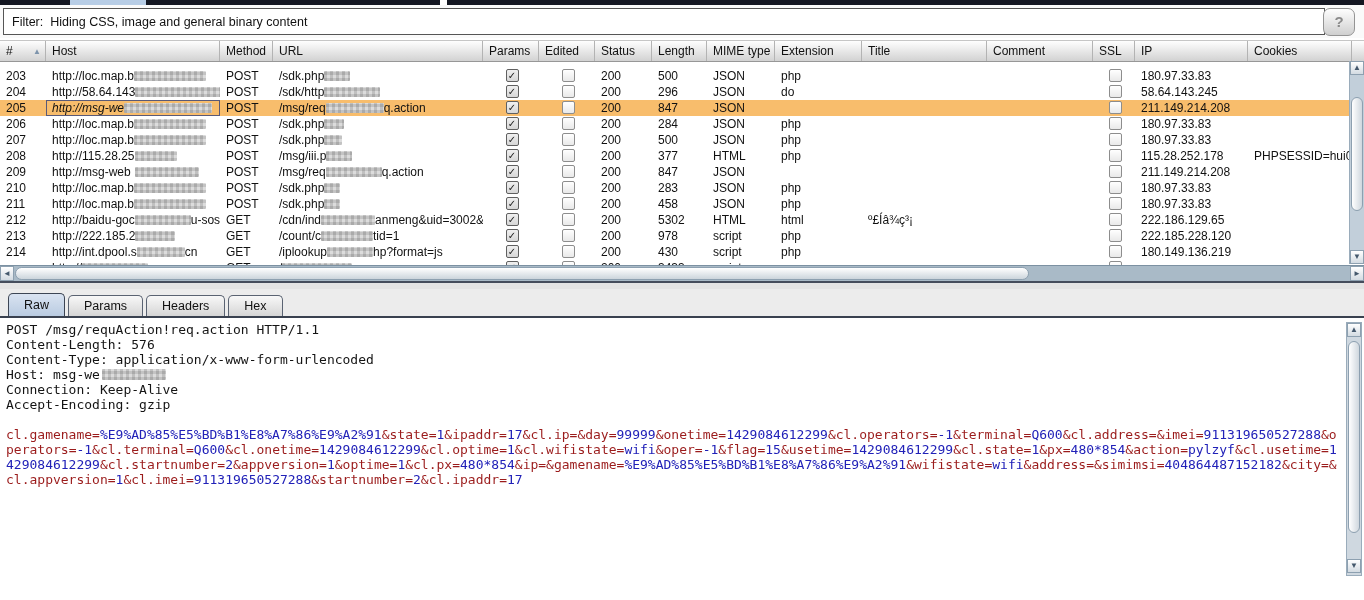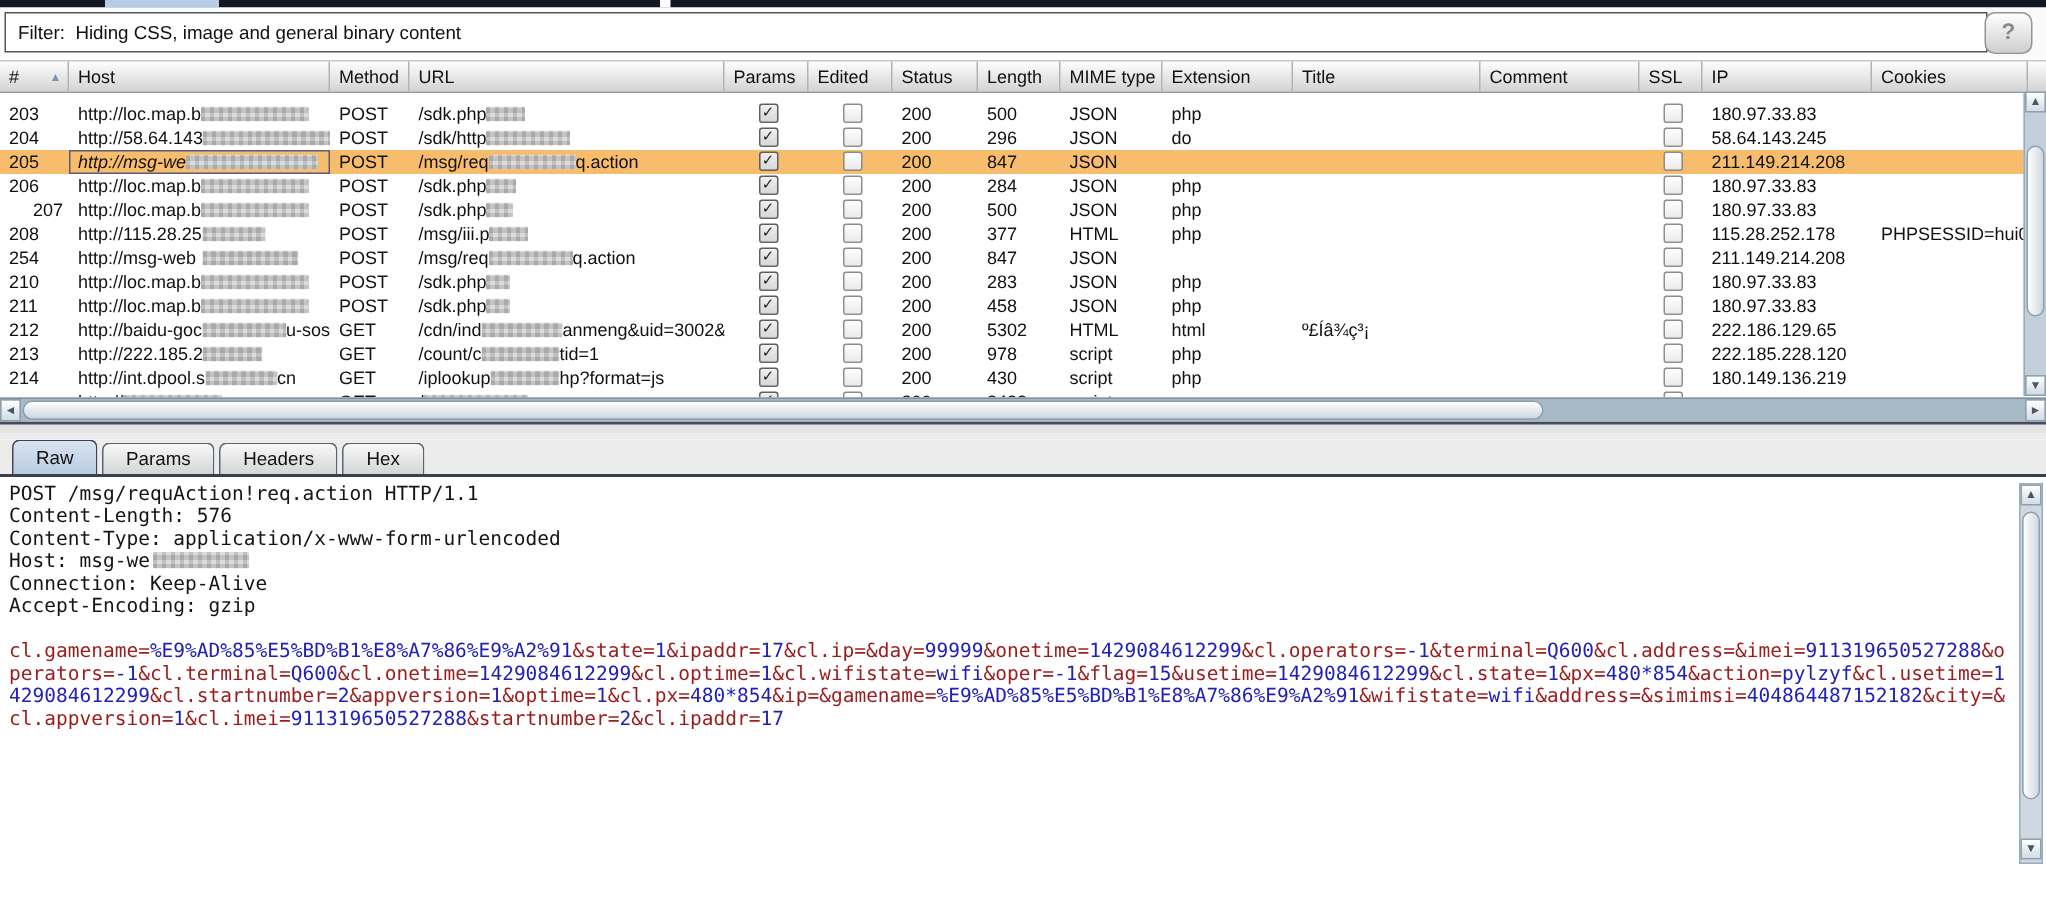--- a/index.html
+++ b/index.html
@@ -238,21 +238,21 @@
           <div class="td" style="width: 87px;">php</div>
           <div class="td" style="width: 125px;"></div>
           <div class="td" style="width: 106px;"></div>
           <div class="td cb-cell" style="width: 42px;">
             <span class="cb"></span>
           </div>
           <div class="td" style="width: 113px;">180.97.33.83</div>
           <div class="td" style="width: 104px;"></div>
         </div>
         <div class="tr">
-          <div class="td" style="width: 46px; text-align: right;">207</div>
+          <div class="td" style="width: 46px;">207</div>
           <div class="td" style="width: 174px;">http://loc.map.b<span class="redact" style="width: 72px;"></span></div>
           <div class="td" style="width: 53px;">POST</div>
           <div class="td" style="width: 210px;">/sdk.php<span class="redact" style="width: 18px;"></span></div>
           <div class="td cb-cell" style="width: 56px;">
             <span class="cb checked">✓</span>
           </div>
           <div class="td cb-cell" style="width: 56px;">
             <span class="cb"></span>
           </div>
           <div class="td" style="width: 57px;">200</div>
@@ -284,21 +284,21 @@
           <div class="td" style="width: 87px;">php</div>
           <div class="td" style="width: 125px;"></div>
           <div class="td" style="width: 106px;"></div>
           <div class="td cb-cell" style="width: 42px;">
             <span class="cb"></span>
           </div>
           <div class="td" style="width: 113px;">115.28.252.178</div>
           <div class="td" style="width: 104px;">PHPSESSID=hui05r</div>
         </div>
         <div class="tr">
-          <div class="td" style="width: 46px;">254</div>
+          <div class="td" style="width: 46px;">209</div>
           <div class="td" style="width: 174px;">http://msg-web<span class="redact" style="width: 64px; margin-left: 4px;"></span></div>
           <div class="td" style="width: 53px;">POST</div>
           <div class="td" style="width: 210px;">/msg/req<span class="redact" style="width: 56px;"></span>q.action</div>
           <div class="td cb-cell" style="width: 56px;">
             <span class="cb checked">✓</span>
           </div>
           <div class="td cb-cell" style="width: 56px;">
             <span class="cb"></span>
           </div>
           <div class="td" style="width: 57px;">200</div>

